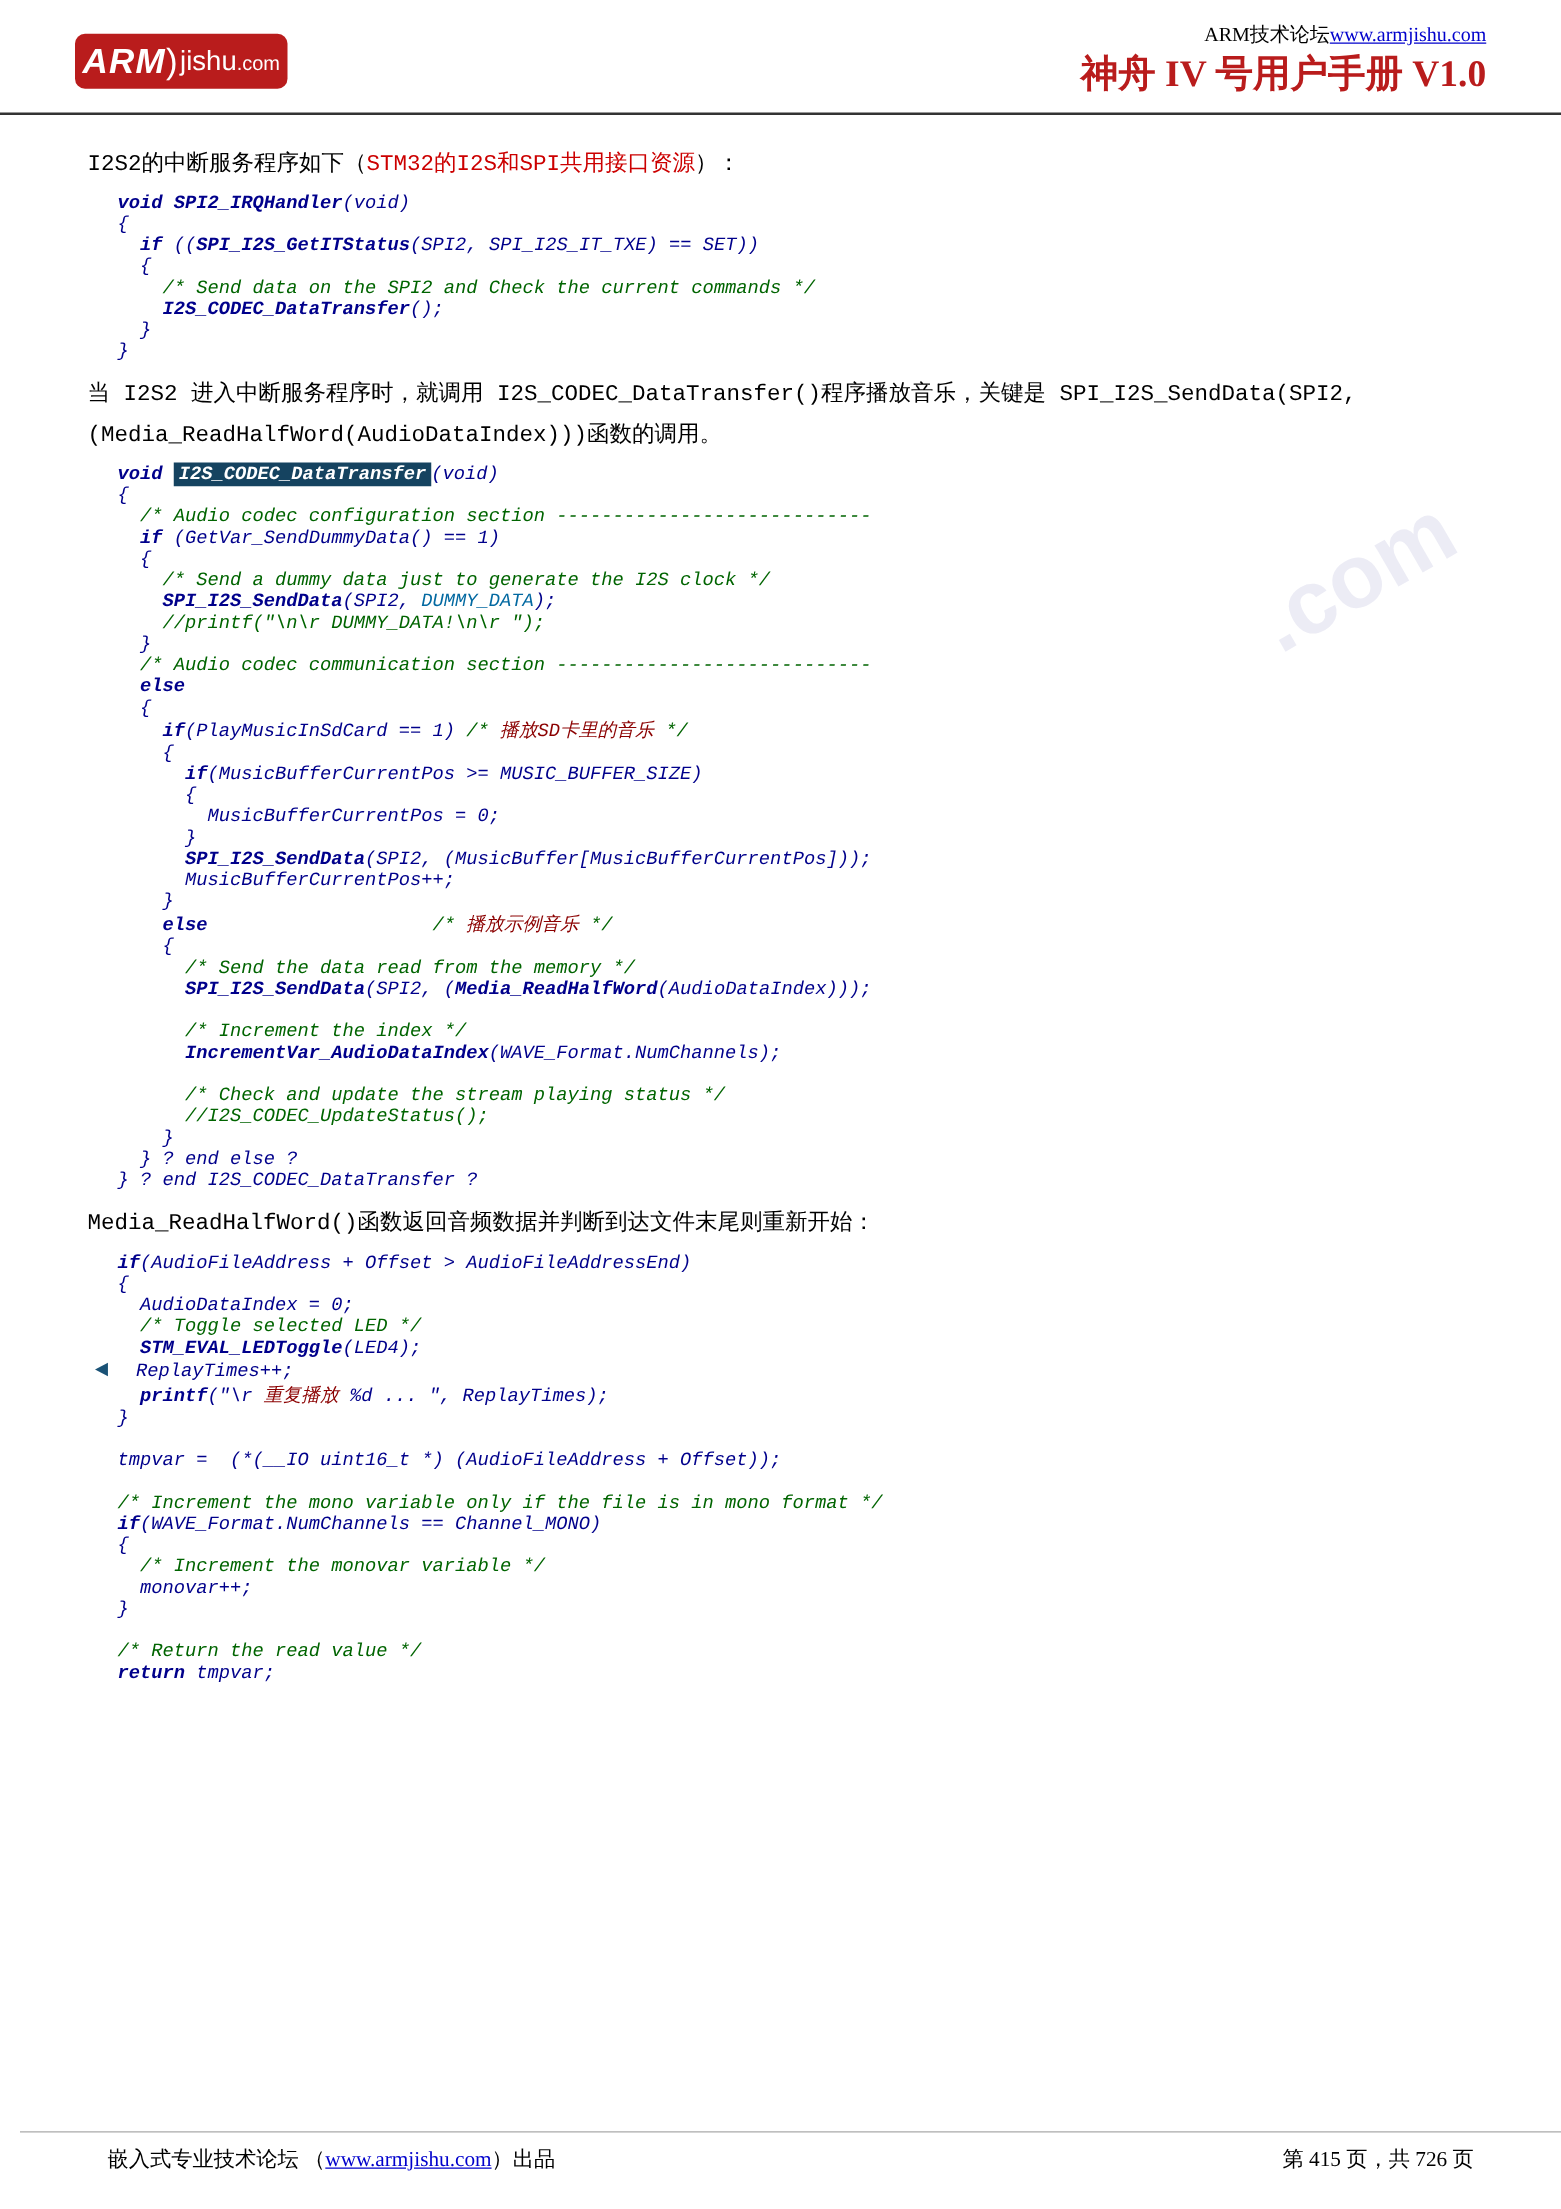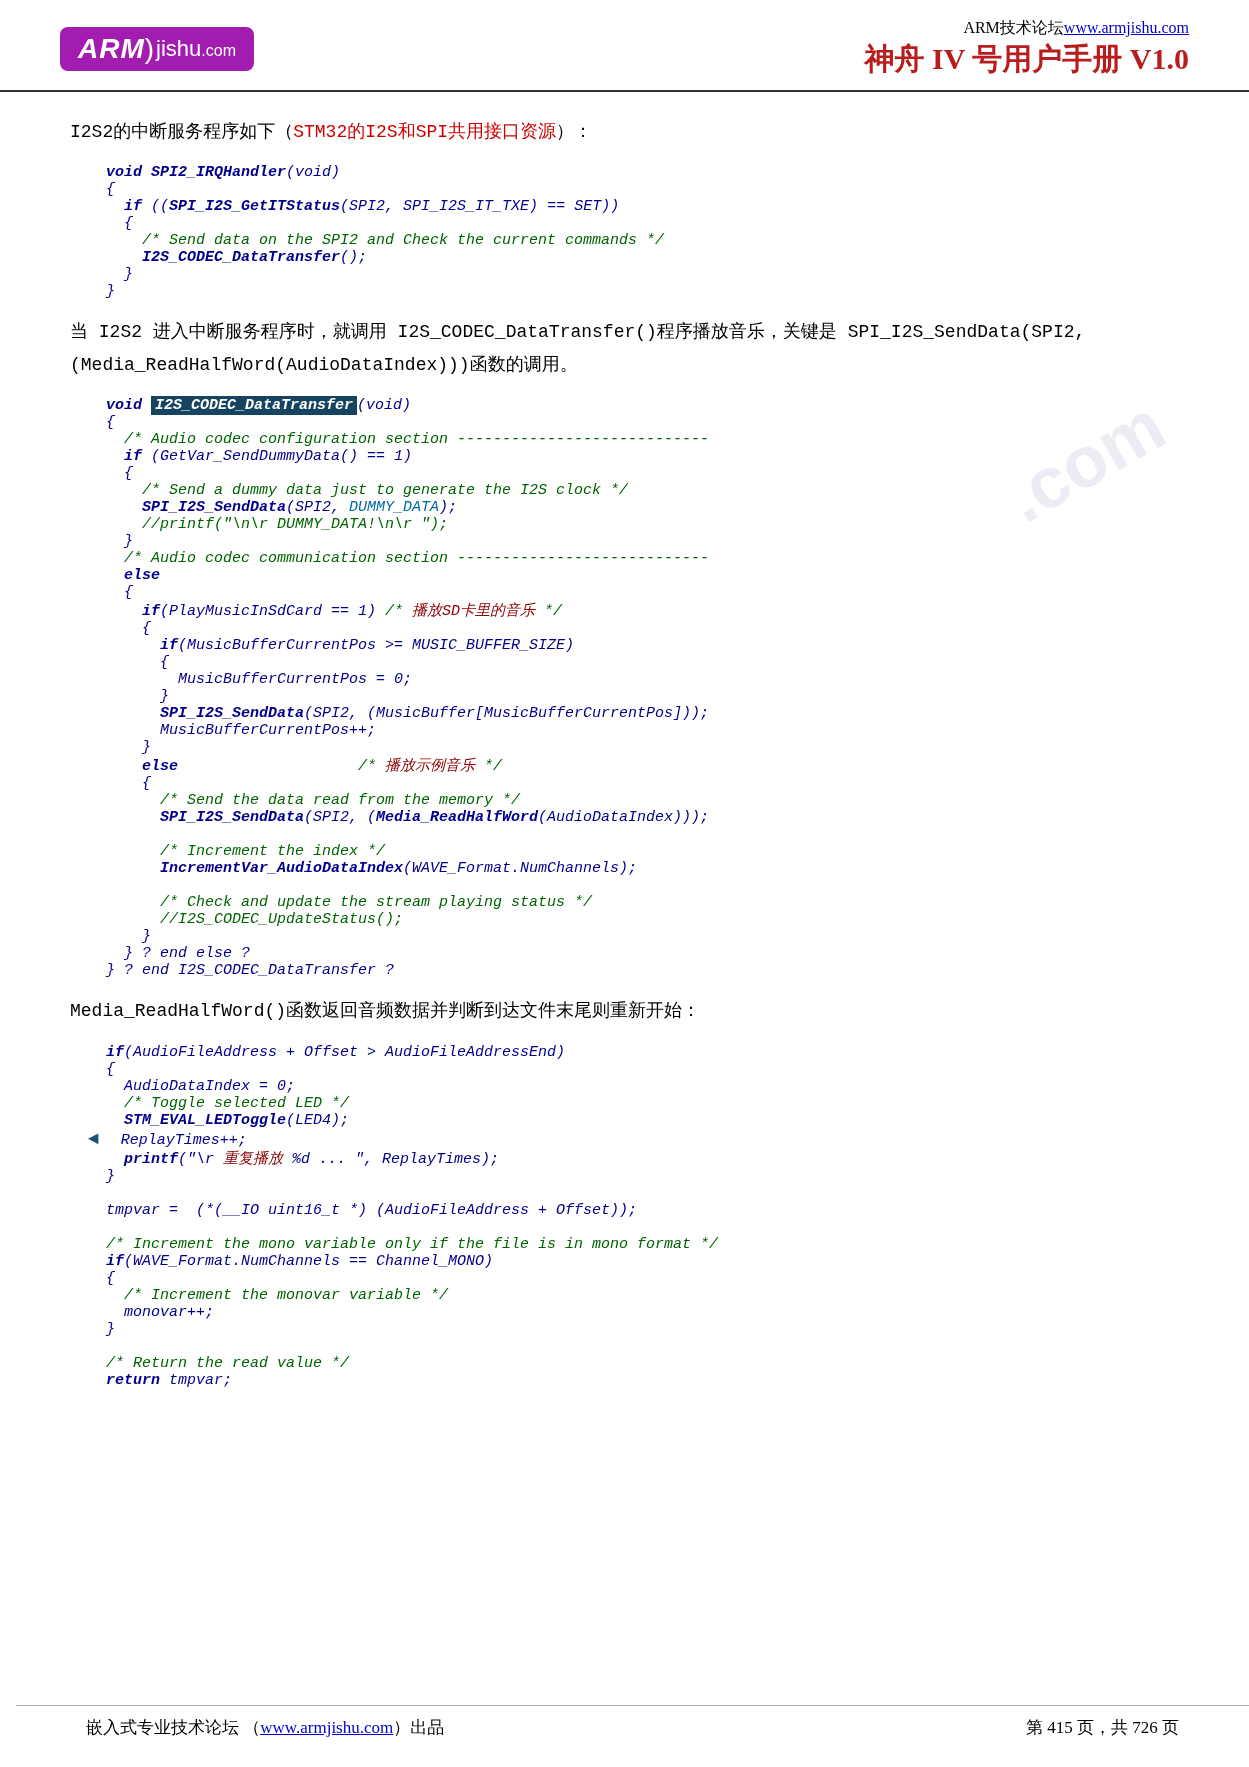--- a/index.html
+++ b/index.html
@@ -25,23 +25,23 @@
       justify-content: space-between;
       padding: 18px 60px 0 60px;
       border-bottom: 2px solid #333;
       padding-bottom: 10px;
     }
     .logo-area {
       display: flex;
       align-items: center;
     }
     .logo-box {
-      background: #a21caf;
+      background: #b91c1c;
       border-radius: 8px;
-      padding: 6px 18px;
+      padding: 6px 6px;
       display: flex;
       align-items: center;
       gap: 0;
     }
     .logo-arm {
       color: #fff;
       font-size: 28px;
       font-weight: 900;
       font-style: italic;
       font-family: Arial, sans-serif;
@@ -139,21 +139,21 @@
       font-family: 'SimSun', serif;
     }
     .footer a {
       color: #0000cc;
       text-decoration: underline;
     }
     pre {
       font-family: 'Courier New', Courier, monospace;
       font-size: 15px;
       white-space: pre-wrap;
-      margin: 16px;
+      margin: 4px;
     }
     .section-para {
       margin-bottom: 6px;
       font-family: Liberation Mono, monospace;
     }
     .code-section {
       margin: 6px 0 10px 20px;
     }
     .inline-code-highlight {
       background: #154360;

